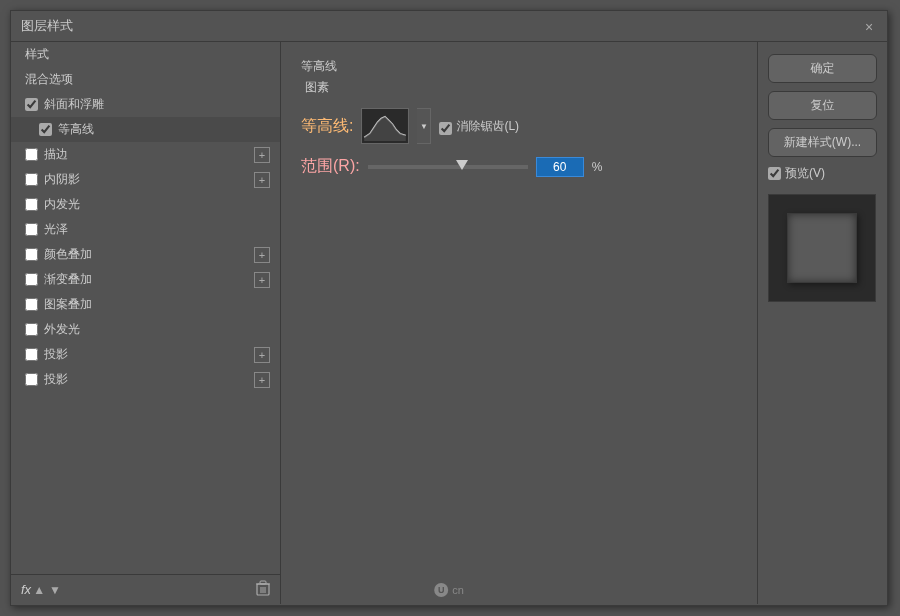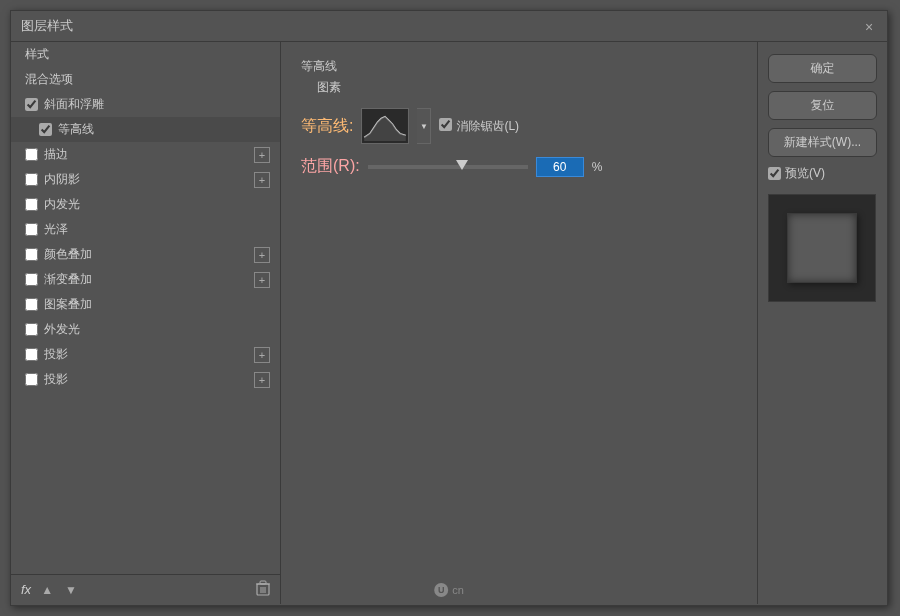--- a/index.html
+++ b/index.html
@@ -82,21 +82,20 @@
       justify-content: center;
       font-size: 11px;
       color: #aaa;
       cursor: pointer;
     }
     .left-panel-bottom {
       border-top: 1px solid #3a3a3a;
       padding: 5px 10px;
       display: flex;
       align-items: center;
-      gap: 8px;
       background: #535353;
     }
     .fx-btn {
       font-style: italic;
       font-size: 13px;
       color: #ccc;
       cursor: pointer;
     }
     .arrow-btn {
       font-size: 12px;
@@ -119,21 +118,21 @@
     }
     .panel-section-title {
       font-size: 12px;
       color: #ccc;
       margin-bottom: 4px;
     }
     .panel-sub-title {
       font-size: 12px;
       color: #ccc;
       margin-bottom: 12px;
-      margin-left: 16px;
+      margin-left: 4px;
     }
     .form-row {
       display: flex;
       align-items: center;
       margin-bottom: 12px;
       gap: 8px;
     }
     .form-label {
       font-size: 16px;
       color: #fdba74;
@@ -162,21 +161,21 @@
       border-left: none;
       display: flex;
       align-items: center;
       justify-content: center;
       cursor: pointer;
       font-size: 8px;
       color: #ccc;
     }
     .checkbox-label {
       display: flex;
-      align-items: flex-start;
+      align-items: flex-end;
       gap: 4px;
       font-size: 12px;
       color: #ccc;
       cursor: pointer;
     }
     .checkbox-label input {
       accent-color: #aaa;
     }
     .range-row {
       display: flex;

